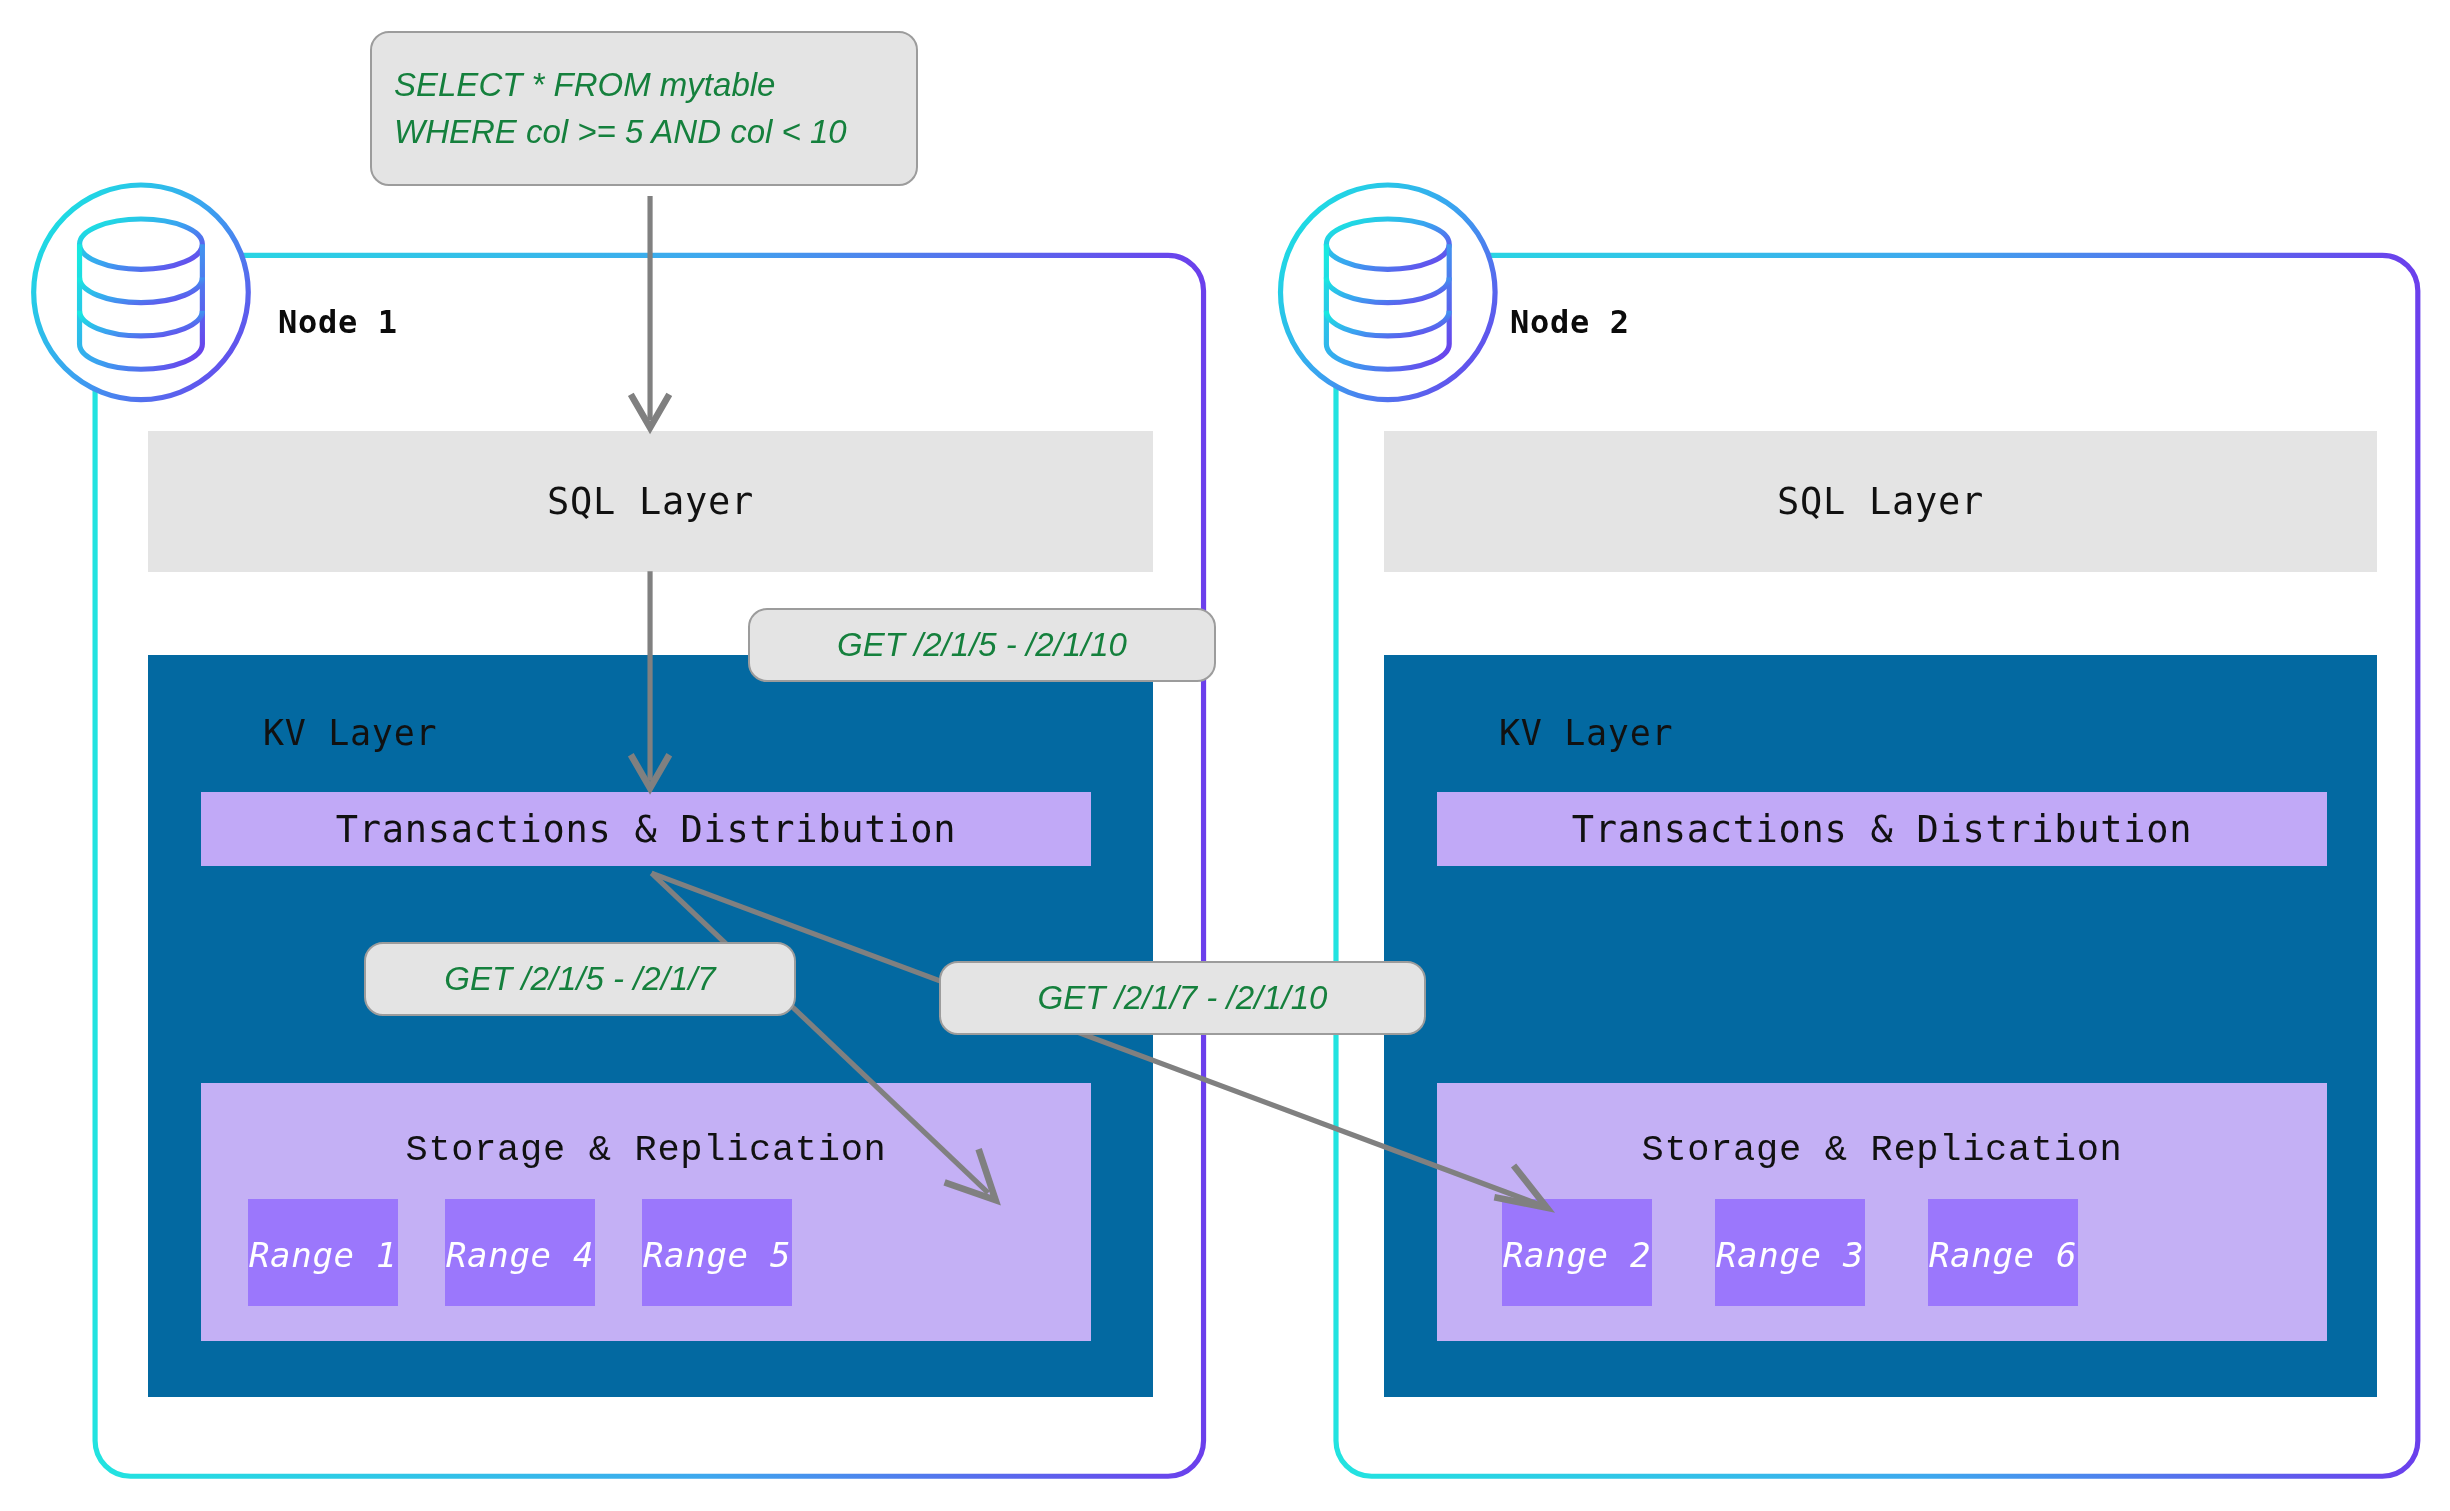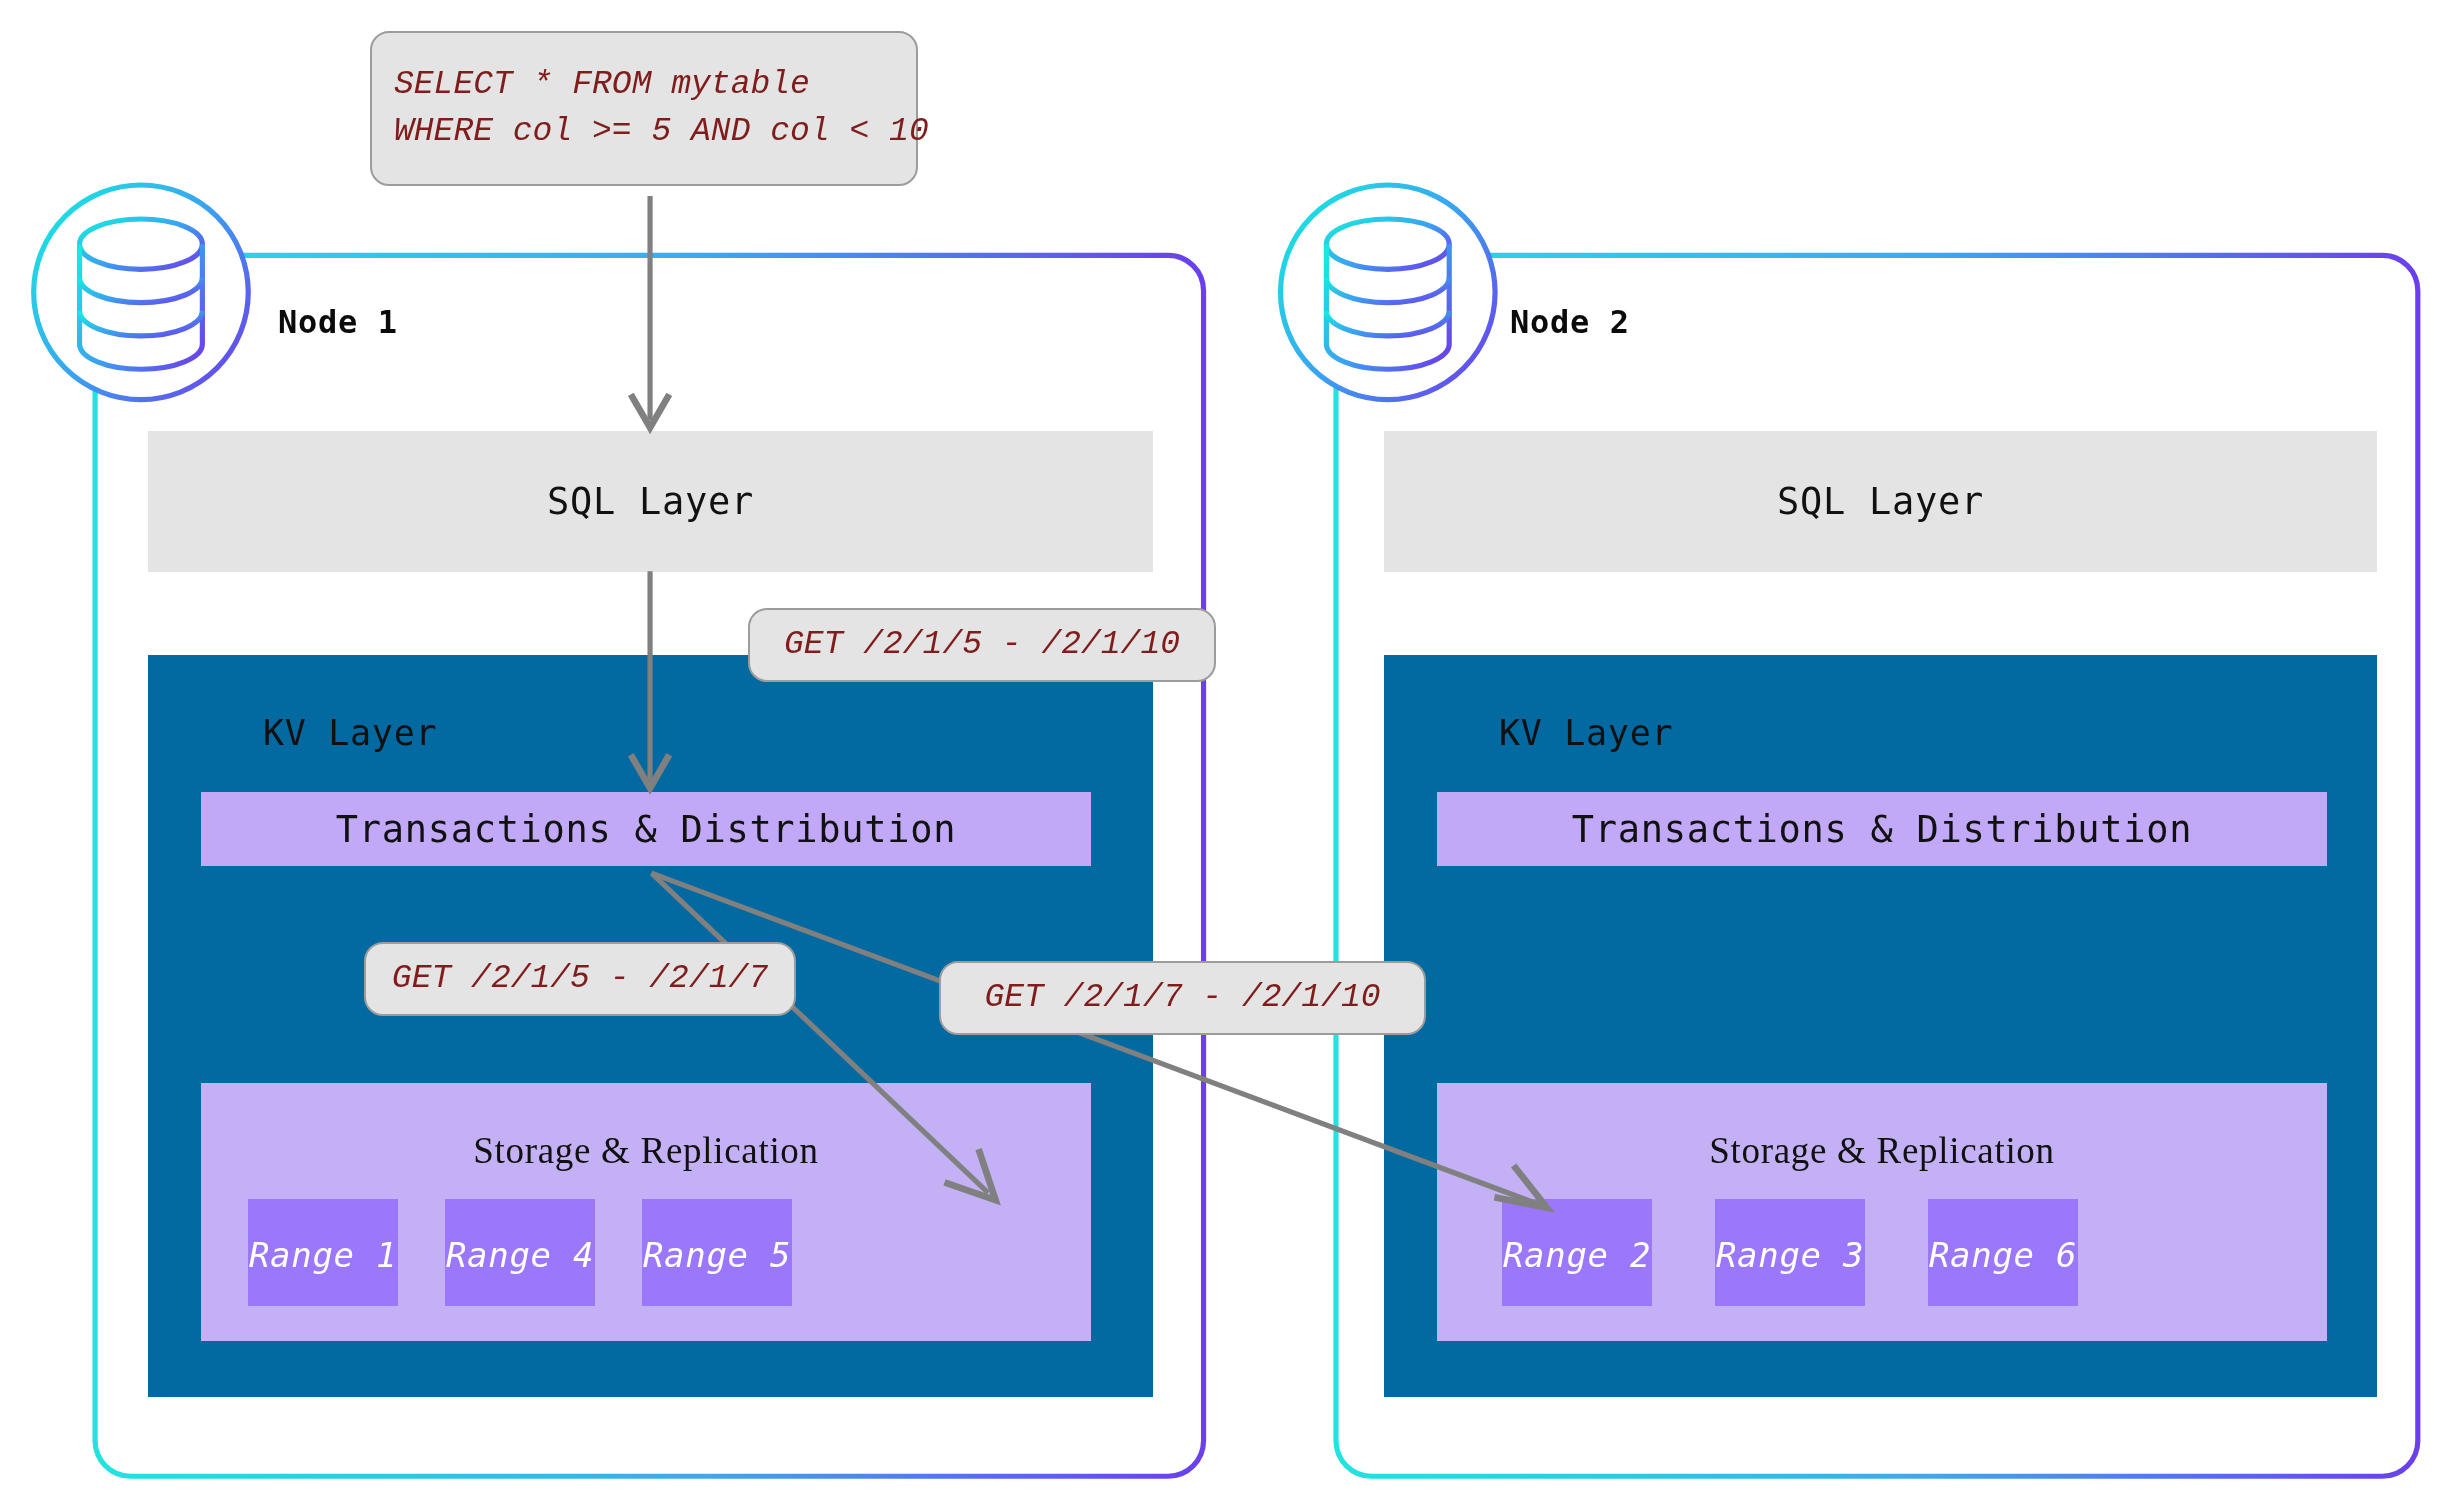--- a/index.html
+++ b/index.html
@@ -86,21 +86,21 @@
   }
 
   .storage-panel {
     position: absolute;
     background: #c4b0f5;
   }
   .storage-title {
     position: absolute;
     left: 0; right: 0;
     text-align: center;
-    font-family: Liberation Serif, serif;
+    font-family: Liberation Mono, monospace;
     font-size: 37px;
     color: #111111;
     letter-spacing: 0.7px;
     white-space: nowrap;
   }
   .range-row {
     position: absolute;
     display: flex;
   }
   .range-box {
@@ -128,24 +128,24 @@
     border: 2.2px solid #9c9c9c;
     border-radius: 19px;
     box-sizing: border-box;
     display: flex;
     flex-direction: column;
     align-items: flex-start;
     justify-content: center;
     padding: 0 22px;
   }
   .note .line {
-    font-family: Liberation Mono, monospace;
+    font-family: Liberation Sans, sans-serif;
     font-style: italic;
     font-size: 33px;
-    color: #7f1d1d;
+    color: #15803d;
     line-height: 1.42;
     white-space: pre;
   }
   .note.center { align-items: center; }
 </style>
 </head>
 <body>
 
 <div id="canvas">
 

